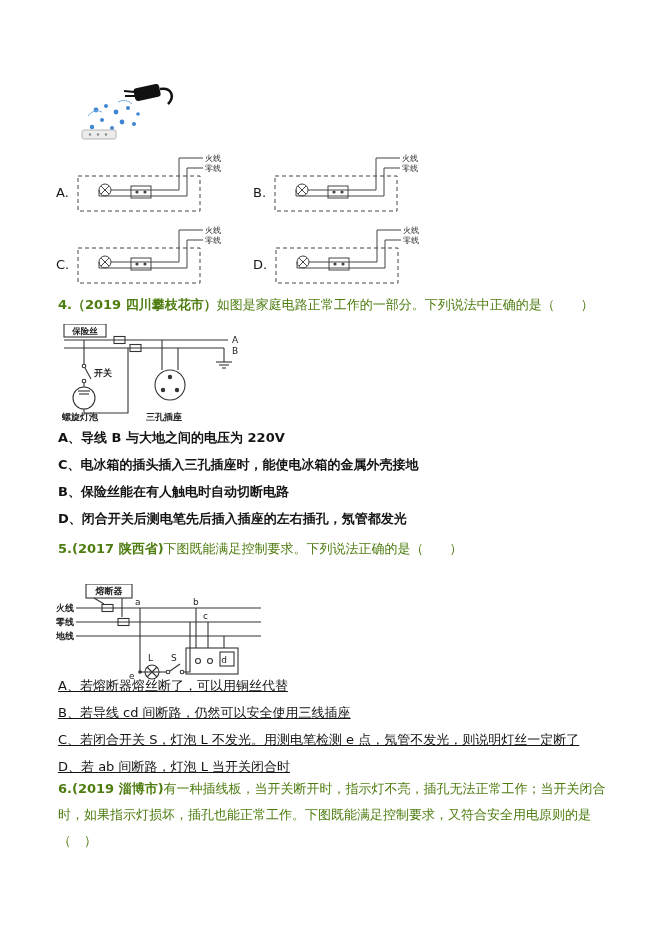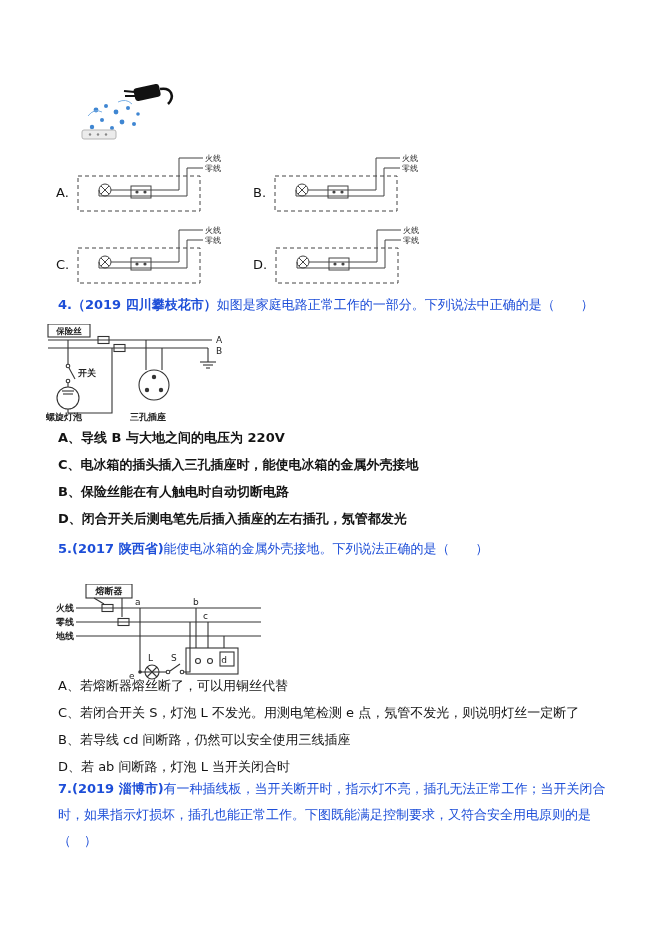--- a/index.html
+++ b/index.html
@@ -4,21 +4,21 @@
 <style>
   *{box-sizing:border-box;margin:0;padding:0;}
   html,body{width:661px;height:935px;}
   body{
     background:#ffffff;
     font-family:"DejaVu Sans","Liberation Sans",sans-serif;
     color:#141414;
   }
   .page{position:relative;width:661px;height:935px;background:#fff;overflow:hidden;}
   .abs{position:absolute;}
-  .stem{font-size:13px;line-height:26px;color:#1d4ed8;}
+  .stem{font-size:13px;line-height:26px;color:#4d7c0f;}
   .stem b{font-weight:bold;}
   .opt-list p{font-size:13px;line-height:27px;white-space:nowrap;}
   .choice-cell{position:absolute;display:flex;align-items:flex-end;}
   .choice-label{font-size:13px;margin-right:6px;padding-bottom:14px;}
   svg{display:block;}
   svg text{font-family:"DejaVu Sans","Liberation Sans",sans-serif;fill:#222;}
   .dlabel{font-weight:bold;}
 </style>
 </head>
 <body>
@@ -142,21 +142,21 @@
         <circle cx="62" cy="42" r="1.6" fill="#444"></circle>
         <circle cx="70" cy="42" r="1.6" fill="#444"></circle>
         <text x="130" y="11" font-size="8">火线</text>
         <text x="130" y="21" font-size="8">零线</text>
       </svg>
     </div>
   </div>
 
   <p class="stem abs" style="left:58px;top:292px;width:560px;"><b>4.（2019 四川攀枝花市）</b><span>如图是家庭电路正常工作的一部分。下列说法中正确的是（　　）</span></p>
 
-  <div class="abs" style="left:42px;top:324px;">
+  <div class="abs" style="left:58px;top:324px;">
     <svg width="200" height="98" viewBox="0 0 200 98">
       <g stroke="#333" stroke-width="1.1" fill="none">
         <line x1="6" y1="16" x2="170" y2="16"></line>
         <line x1="6" y1="24" x2="166" y2="24"></line>
         <rect x="6" y="0" width="42" height="13"></rect>
         <rect x="56" y="12.5" width="11" height="7"></rect>
         <rect x="72" y="20.5" width="11" height="7"></rect>
 
         <line x1="26" y1="16" x2="26" y2="40"></line>
         <circle cx="26" cy="42" r="1.8"></circle>
@@ -189,21 +189,21 @@
     </svg>
   </div>
 
   <div class="opt-list abs" style="left:58px;top:424px;width:595px;font-weight:bold;">
     <p>A、导线 B 与大地之间的电压为 220V</p>
     <p>C、电冰箱的插头插入三孔插座时，能使电冰箱的金属外壳接地</p>
     <p>B、保险丝能在有人触电时自动切断电路</p>
     <p>D、闭合开关后测电笔先后插入插座的左右插孔，氖管都发光</p>
   </div>
 
-  <p class="stem abs" style="left:58px;top:536px;width:560px;"><b>5.(2017 陕西省)</b><span>能使电冰箱的金属外壳接地。下列说法正确的是（　　）</span></p>
+  <p class="stem abs" style="left:58px;top:536px;width:560px;"><b>5.(2017 陕西省)</b><span>下图既能满足控制要求。下列说法正确的是（　　）</span></p>
 
   <div class="abs" style="left:56px;top:584px;">
     <svg width="215" height="102" viewBox="0 0 215 102">
       <g stroke="#333" stroke-width="1.1" fill="none">
         <rect x="30" y="0" width="46" height="14"></rect>
         <line x1="38" y1="14" x2="48" y2="20"></line>
         <line x1="66" y1="14" x2="66" y2="33"></line>
         <line x1="20" y1="24" x2="205" y2="24"></line>
         <line x1="20" y1="38" x2="205" y2="38"></line>
         <line x1="20" y1="52" x2="205" y2="52"></line>
@@ -236,22 +236,22 @@
       <text x="79" y="21" font-size="9">a</text>
       <text x="137" y="21" font-size="9">b</text>
       <text x="147" y="35" font-size="9">c</text>
       <text x="168" y="79" font-size="9" text-anchor="middle">d</text>
       <text x="73" y="95" font-size="9">e</text>
       <text x="92" y="77" font-size="9">L</text>
       <text x="115" y="77" font-size="9">S</text>
     </svg>
   </div>
 
-  <div class="opt-list abs" style="left:58px;top:672px;width:595px;">
+  <div class="opt-list abs" style="left:58px;top:672px;width:595px;text-decoration:underline;">
     <p>A、若熔断器熔丝断了，可以用铜丝代替</p>
+    <p>B、若导线 cd 间断路，仍然可以安全使用三线插座</p>
     <p>C、若闭合开关 S，灯泡 L 不发光。用测电笔检测 e 点，氖管不发光，则说明灯丝一定断了</p>
-    <p>B、若导线 cd 间断路，仍然可以安全使用三线插座</p>
     <p>D、若 ab 间断路，灯泡 L 当开关闭合时</p>
   </div>
 
-  <p class="stem abs" style="left:58px;top:776px;width:560px;"><b>7.(2019 淄博市)</b><span>有一种插线板，当开关断开时，指示灯不亮，插孔无法正常工作；当开关闭合时，如果指示灯损坏，插孔也能正常工作。下图既能满足控制要求，又符合安全用电原则的是（　）</span></p>
+  <p class="stem abs" style="left:58px;top:776px;width:560px;"><b>6.(2019 淄博市)</b><span>有一种插线板，当开关断开时，指示灯不亮，插孔无法正常工作；当开关闭合时，如果指示灯损坏，插孔也能正常工作。下图既能满足控制要求，又符合安全用电原则的是（　）</span></p>
 
 </div>
 
 </body></html>

